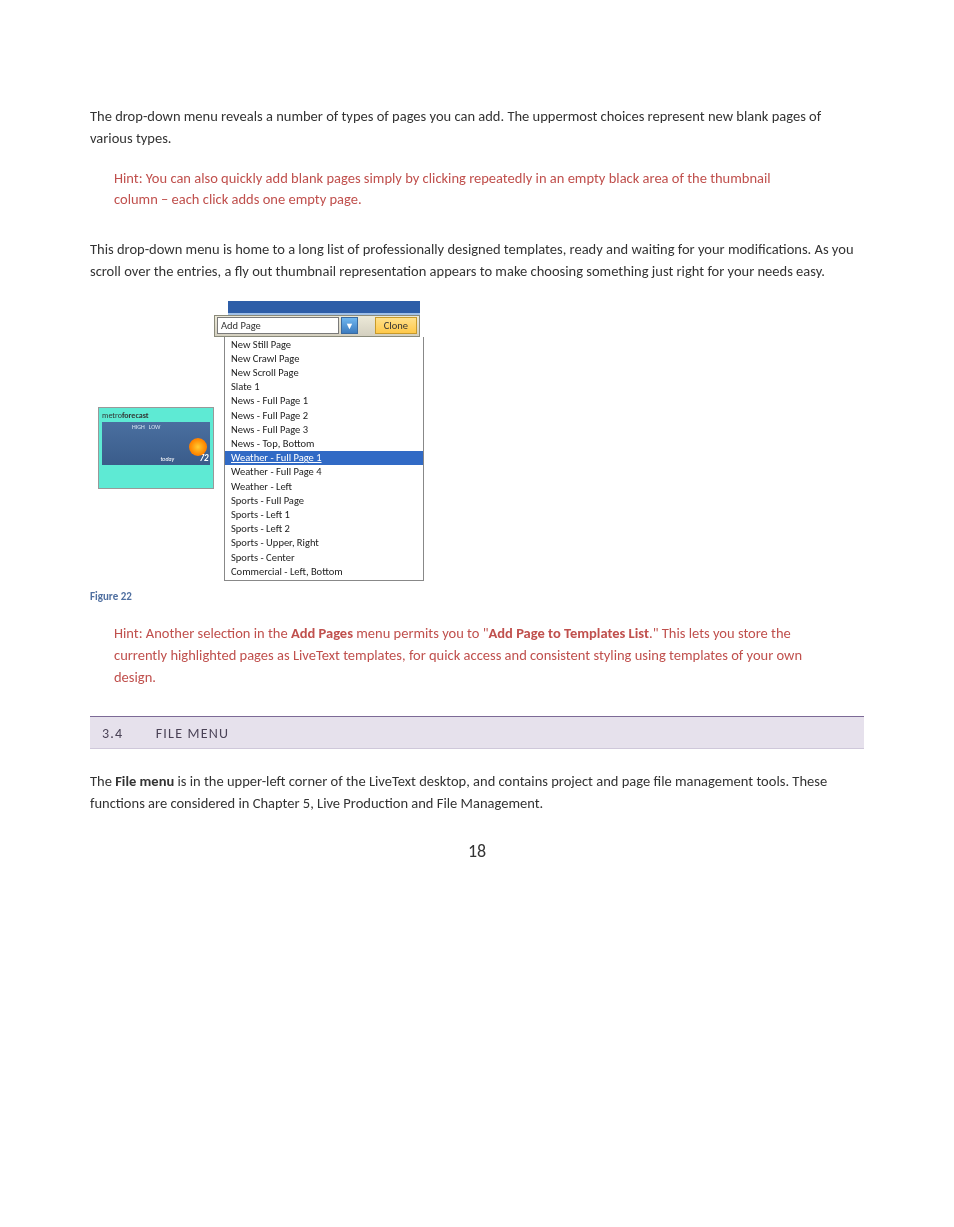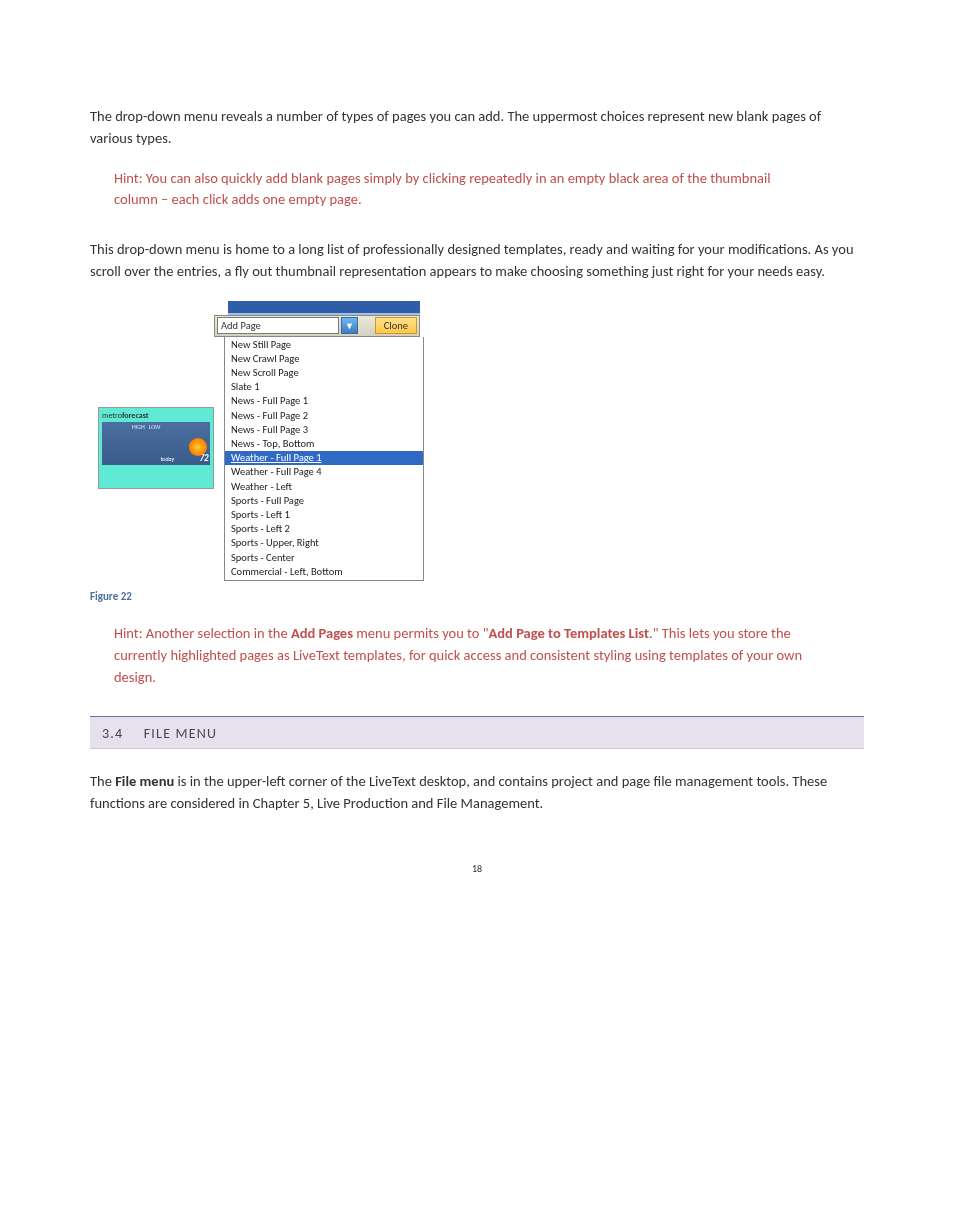--- a/index.html
+++ b/index.html
@@ -197,26 +197,26 @@
     border-top: 1px solid #7c6a96;
     border-bottom: 1px solid #cfc8da;
     padding: 6px 12px 4px 12px;
     margin: 14px 0 22px 0;
     color: #4a4256;
     font-size: 14px;
     letter-spacing: 1.2px;
   }
   .section .num {
     display: inline-block;
-    margin-right: 16px;
+    margin-right: 28px;
   }
   .pagenum {
     text-align: center;
-    font-size: 10px;
-    margin-top: 46px;
+    font-size: 18px;
+    margin-top: 23px;
     padding-bottom: 40px;
   }
 </style>
 </head>
 <body>
 
 <div class="top-spacer"></div>
 
 <p class="body">The drop-down menu reveals a number of types of pages you can add.  The uppermost choices represent new blank pages of various types.</p>
 

